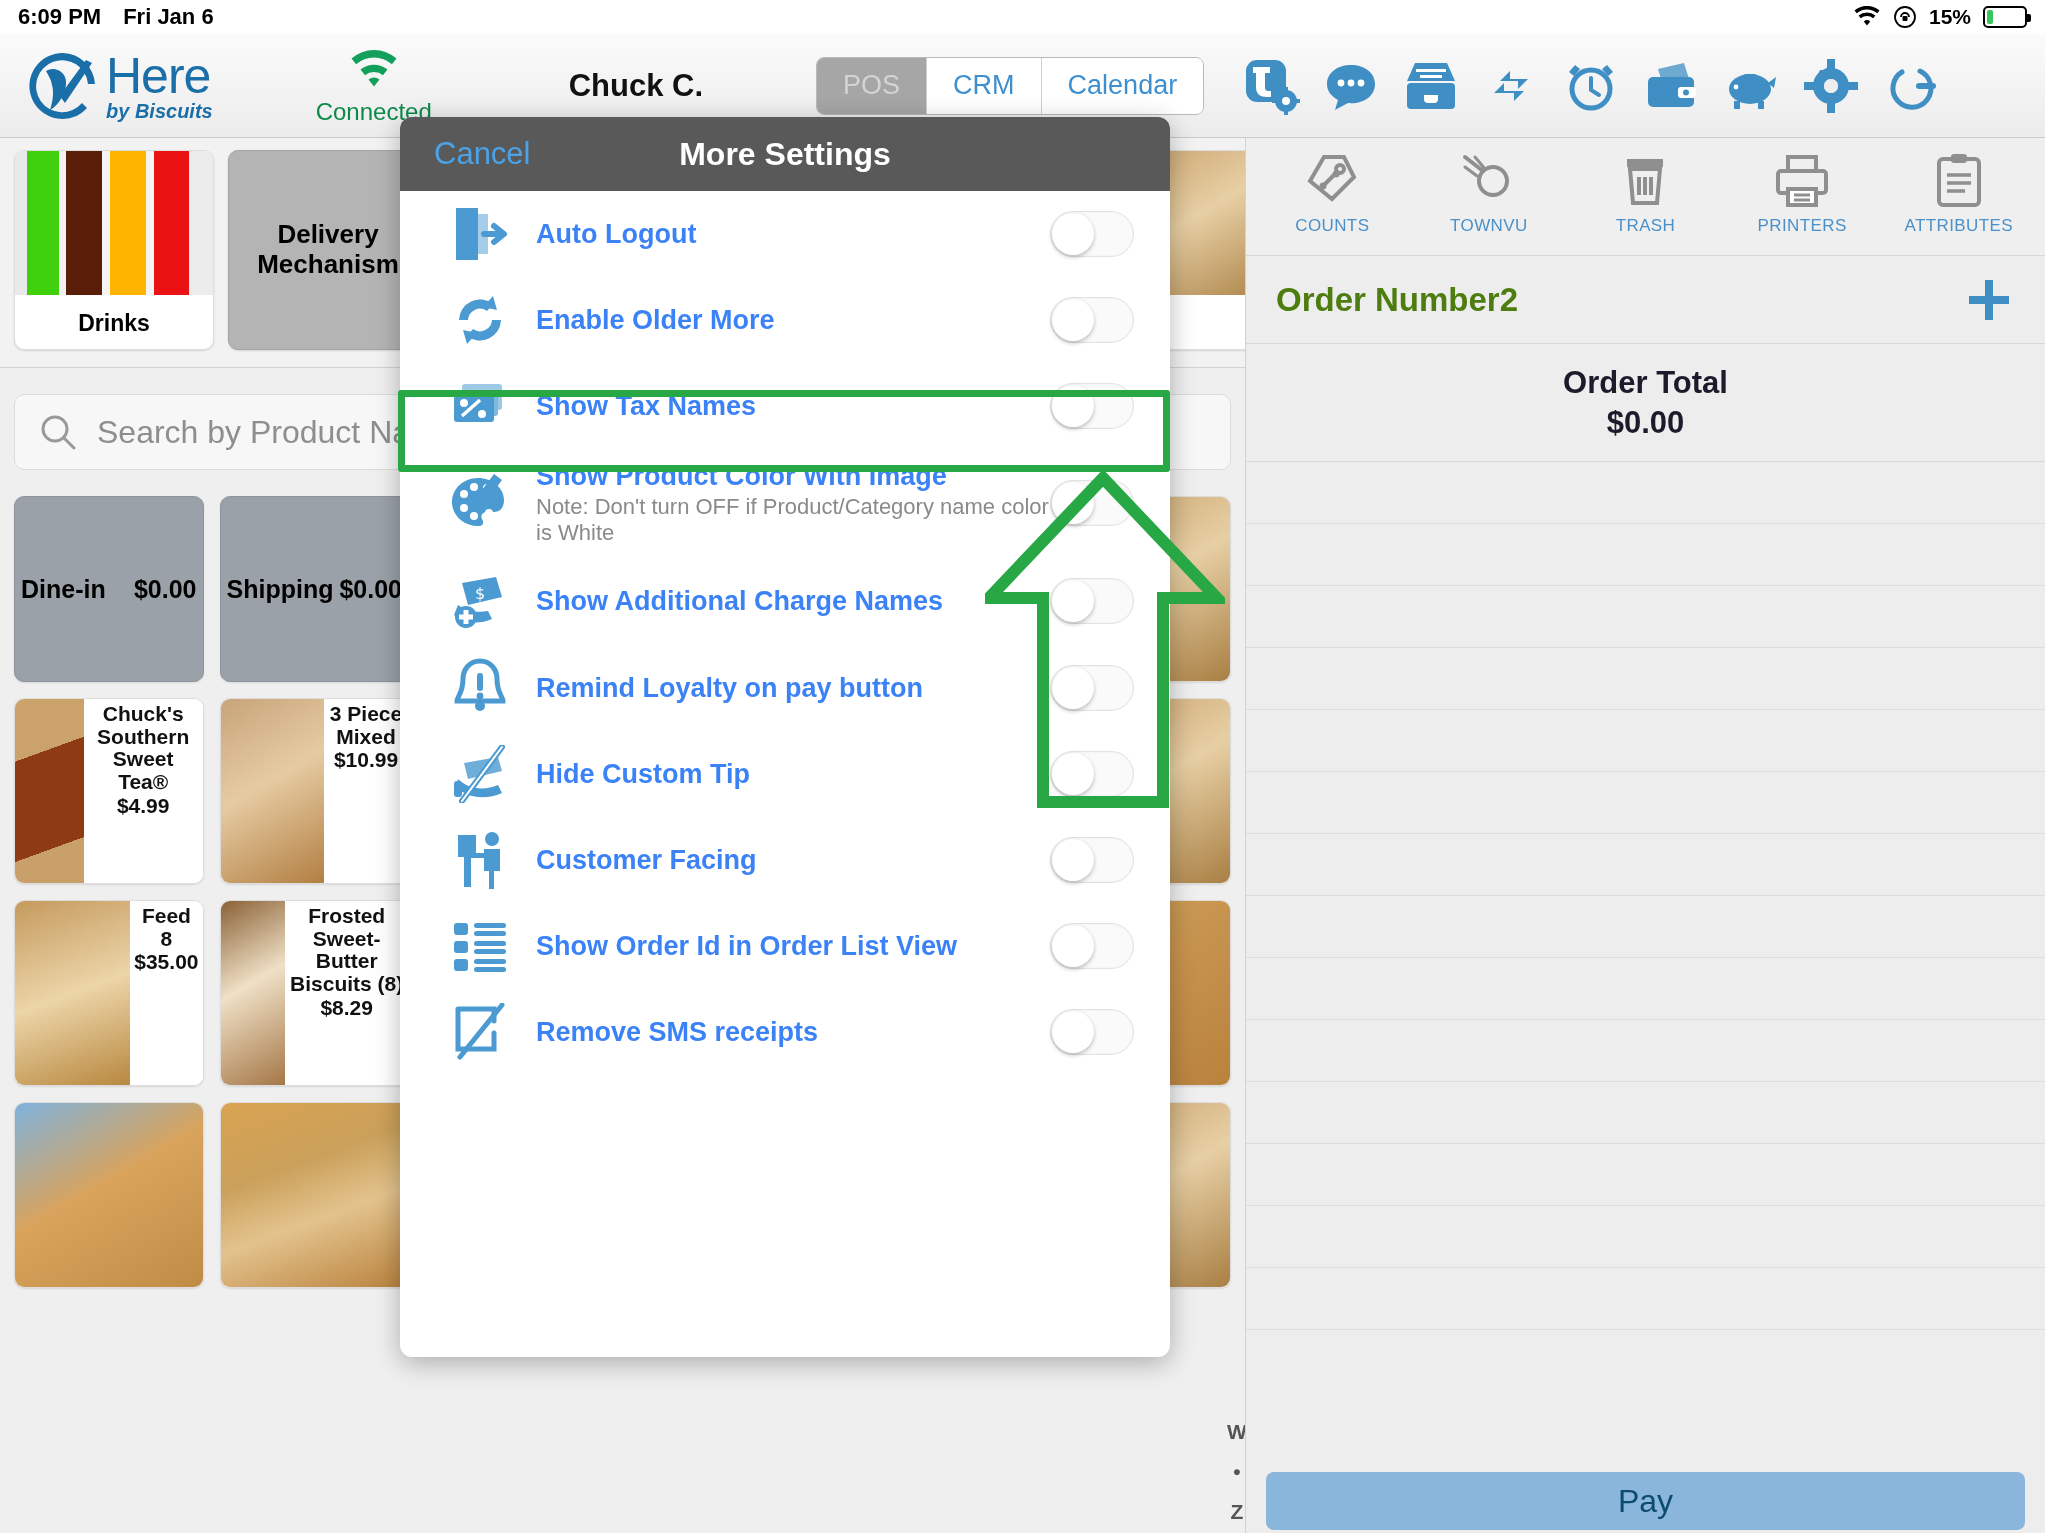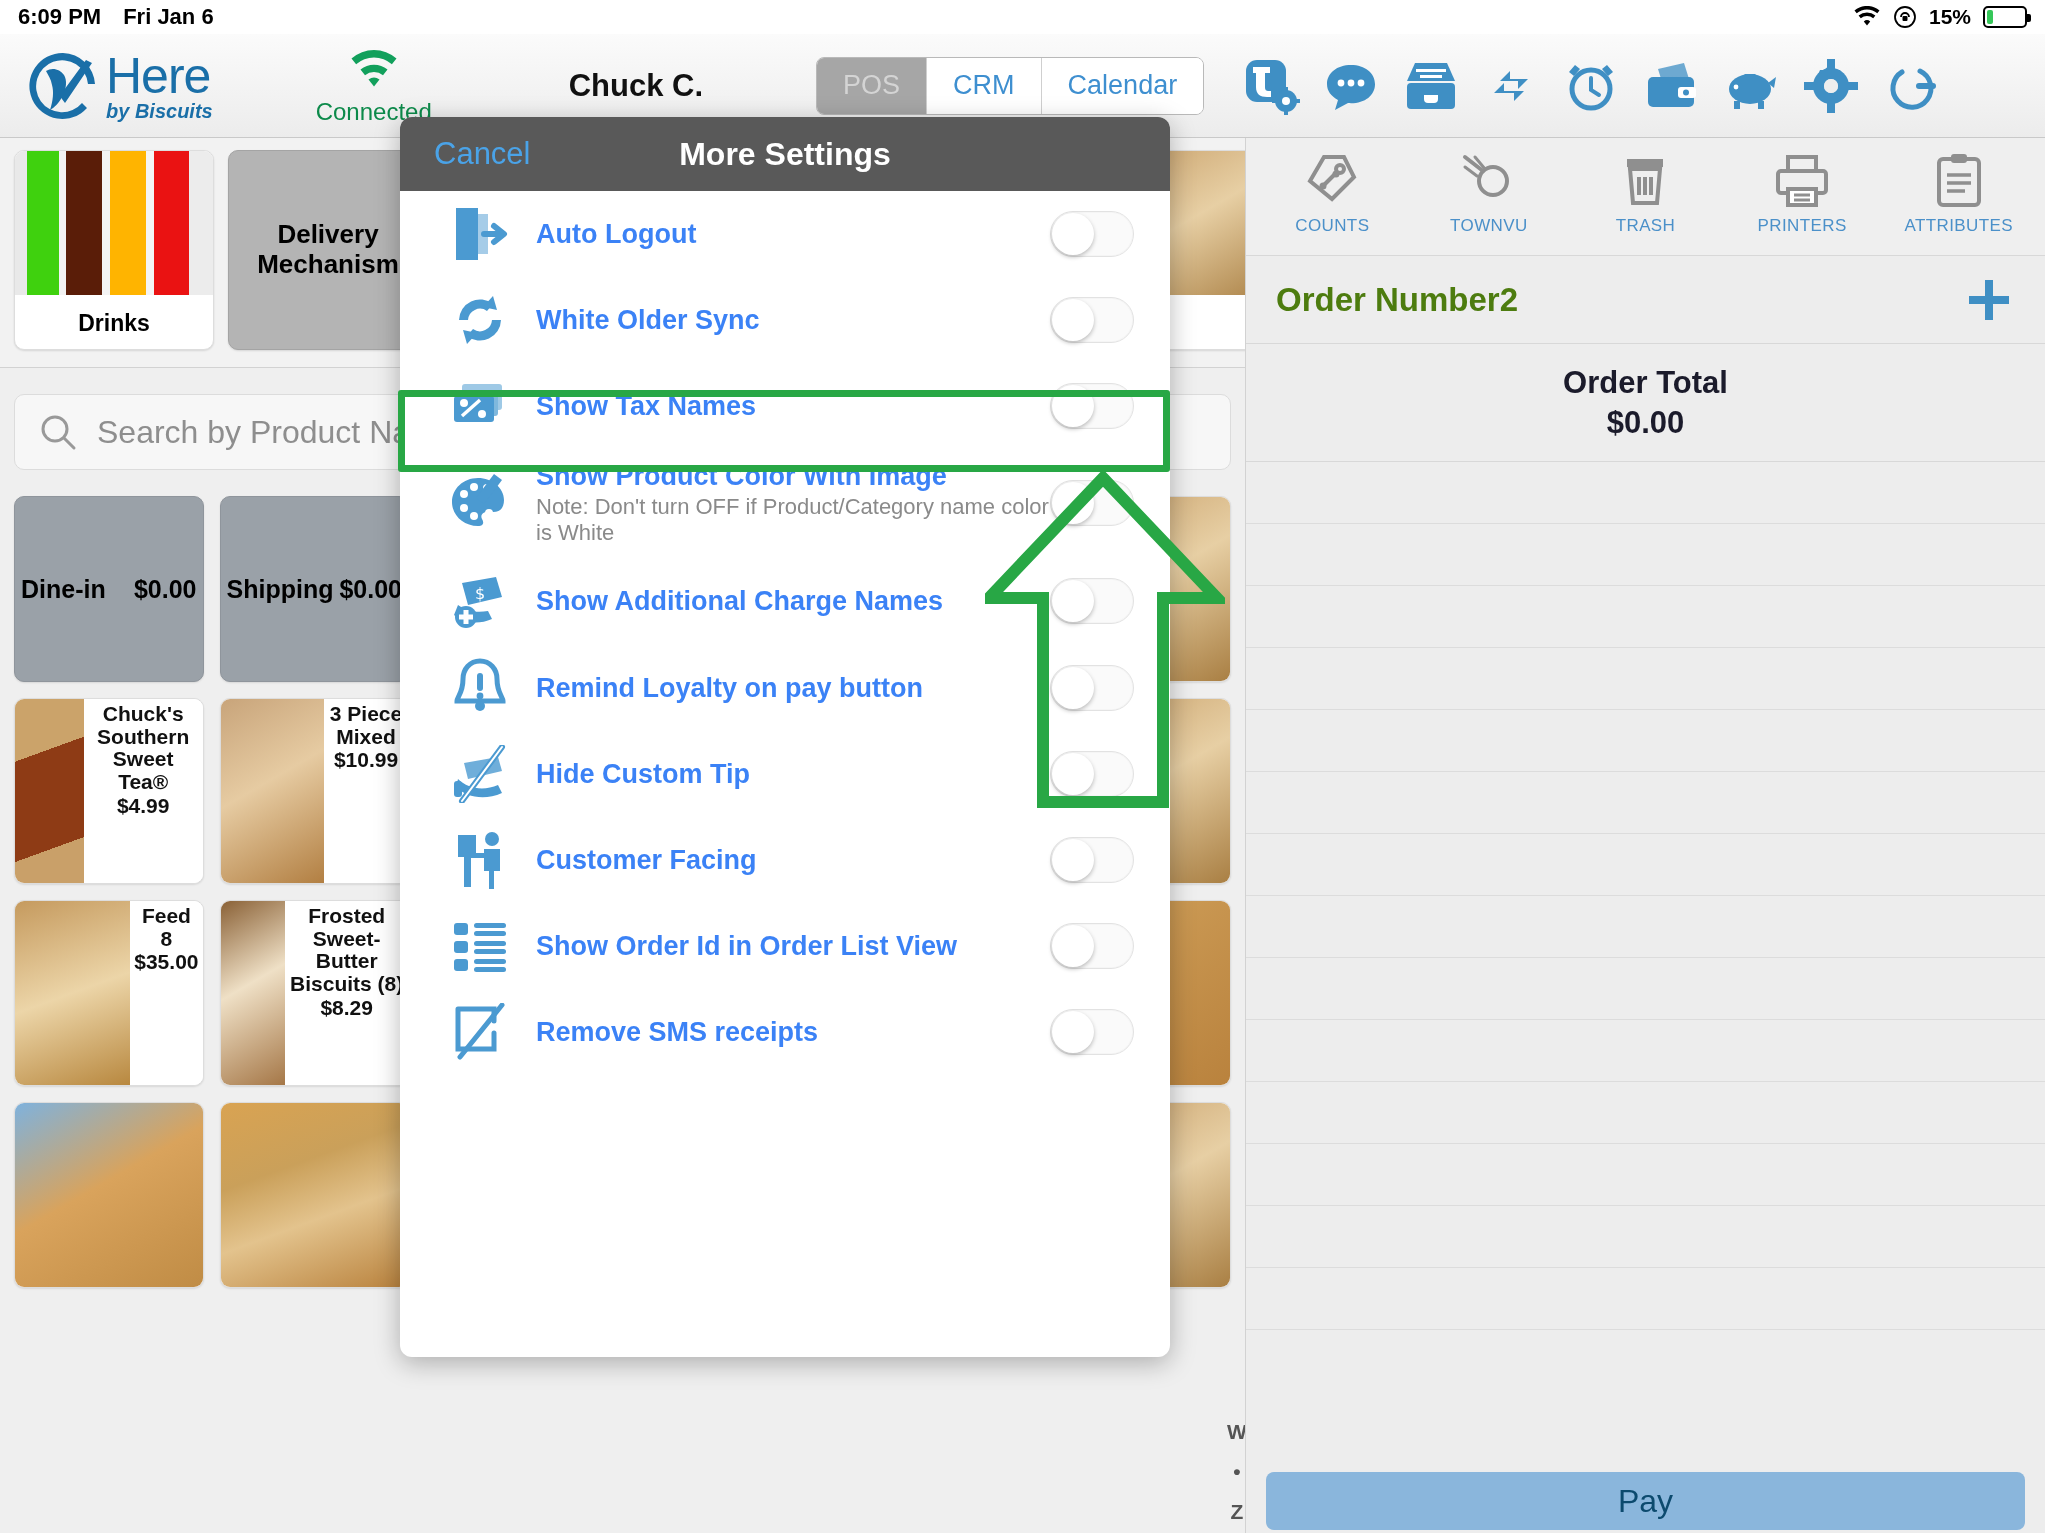--- a/index.html
+++ b/index.html
@@ -636,21 +636,21 @@
 
       <div class="srow" style="height:86px">
         <span class="sicon">
           <svg width="62" height="60" viewBox="0 0 62 60">
             <path d="M10 30a21 21 0 0 1 34-16l-6 7A12 12 0 0 0 19 30z" fill="#4b9ad1"></path>
             <path d="M52 30a21 21 0 0 1-34 16l6-7a12 12 0 0 0 19-9z" fill="#4b9ad1"></path>
             <path d="M44 6l4 14-14-3z" fill="#4b9ad1"></path>
               <path d="M18 54l-4-14 14 3z" fill="#4b9ad1"></path>
           </svg>
         </span>
-        <span class="stext"><span class="slabel">White Older Sync</span></span>
+        <span class="stext"><span class="slabel">Enable Older More</span></span>
         <span class="tgl">
             <span class="knob"></span>
           </span>
       </div>
 
       <div class="srow" style="height:86px">
         <span class="sicon">
           <svg width="64" height="56" viewBox="0 0 64 56">
             <rect x="14" y="6" width="40" height="26" rx="3" fill="#9ec9e6"></rect>
             <rect x="10" y="12" width="40" height="26" rx="3" fill="#7fb8dd"></rect>

